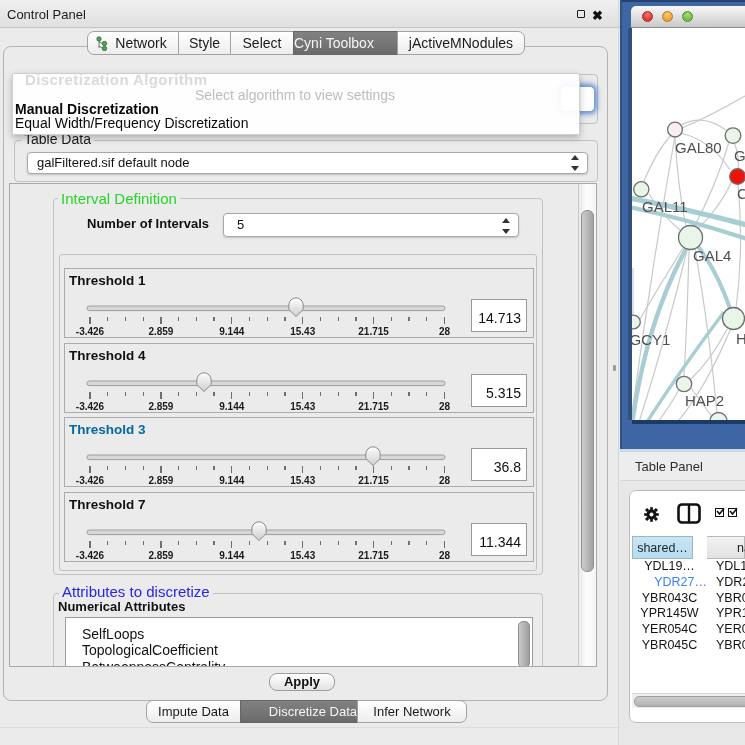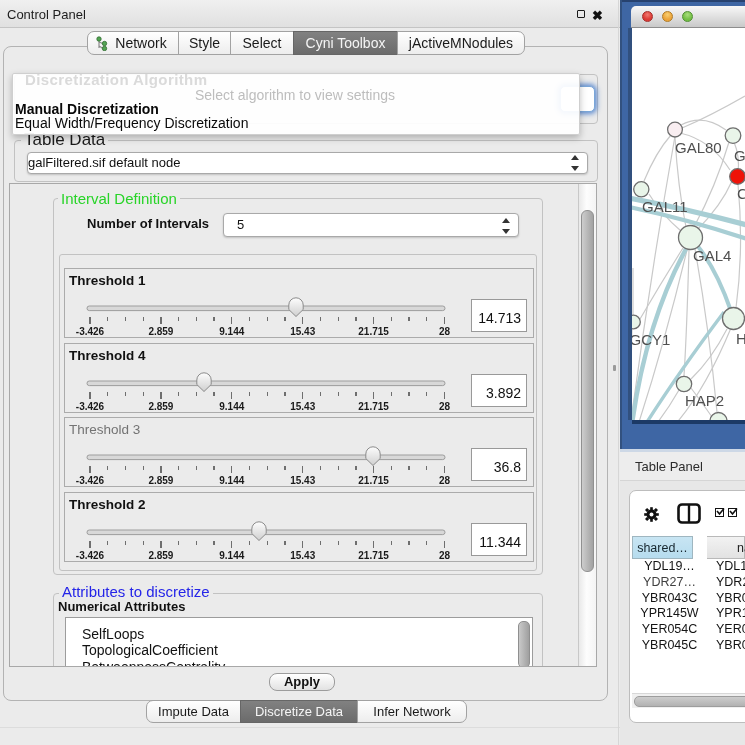--- a/index.html
+++ b/index.html
@@ -1,45 +1,45 @@
 <!DOCTYPE html>
 <html><head><meta charset="utf-8"><style>
 html,body{margin:0;padding:0}
 body{width:745px;height:745px;position:relative;overflow:hidden;background:#ebebeb;
  font-family:"Liberation Sans",sans-serif;-webkit-font-smoothing:antialiased}
 .ab{position:absolute}
 .grp{position:absolute;border:1px solid #c2c2c2;border-radius:4px}
-.grplbl{position:absolute;background:#ebebeb;padding:0 3px;font-size:17px;line-height:13px}
+.grplbl{position:absolute;background:#ebebeb;padding:0 3px;font-size:14px;line-height:13px}
 .combo{position:absolute;background:#fff;border:1px solid #a9a9a9;border-radius:4px;
  box-shadow:0 1px 2px rgba(0,0,0,.18);font-size:13px;color:#111}
 </style></head><body>
 
 <div class="ab" style="left:0;top:0;width:620px;height:27px;
  background:linear-gradient(#f0f0f0,#e0e0e0);border-bottom:1px solid #c4c4c4"></div>
 <div class="ab" style="left:7px;top:7px;font-size:13px;color:#1d1d1d">Control Panel</div>
 <div class="ab" style="left:577px;top:10px;width:6px;height:6px;border:1.7px solid #1a1a1a;border-radius:1px"></div>
 <div class="ab" style="left:592px;top:8px;font-size:13px;font-weight:bold;color:#111">✖</div>
 
 <div class="ab" style="left:3px;top:46px;width:603px;height:653px;border:1px solid #b3b3b3;border-radius:8px"></div>
 <div class="ab" style="left:87px;top:31px;width:74px;height:22px;background:linear-gradient(#ffffff,#ededed);color:#1a1a1a;border:1px solid #a2a2a2;border-top-left-radius:7px;border-bottom-left-radius:7px;padding-left:16px;font-size:14px;text-align:center;line-height:23px;box-sizing:content-box">Network</div>
 <div class="ab" style="left:178px;top:31px;width:51px;height:22px;background:linear-gradient(#ffffff,#ededed);color:#1a1a1a;border:1px solid #a2a2a2;font-size:14px;text-align:center;line-height:23px;box-sizing:content-box">Style</div>
 <div class="ab" style="left:230px;top:31px;width:62px;height:22px;background:linear-gradient(#ffffff,#ededed);color:#1a1a1a;border:1px solid #a2a2a2;font-size:14px;text-align:center;line-height:23px;box-sizing:content-box">Select</div>
-<div class="ab" style="left:293px;top:31px;width:103px;height:22px;background:linear-gradient(#818181,#6b6b6b);color:#f5f5f5;border:1px solid #666;font-size:14px;text-align:center;line-height:23px;box-sizing:content-box">Cyni Toolbox</div>
+<div class="ab" style="left:293px;top:31px;width:103px;height:22px;background:linear-gradient(#818181,#6b6b6b);color:#f5f5f5;border:1px solid #666;font-size:14px;line-height:23px;box-sizing:content-box">Cyni Toolbox</div>
 <div class="ab" style="left:397px;top:31px;width:126px;height:22px;background:linear-gradient(#ffffff,#ededed);color:#1a1a1a;border:1px solid #a2a2a2;border-top-right-radius:7px;border-bottom-right-radius:7px;font-size:14px;text-align:center;line-height:23px;box-sizing:content-box">jActiveMNodules</div>
 <svg class="ab" style="left:95px;top:36px" width="14" height="15" viewBox="0 0 14 15">
 <path d="M4 3 L4 12 M4 6 L9 8 M4 10 L9 13" stroke="#8a8a8a" stroke-width="1.2" fill="none"></path>
 <circle cx="4" cy="3" r="2.2" fill="#53a553" stroke="#2e6b2e" stroke-width="0.8"></circle>
 <circle cx="9.5" cy="7.5" r="2.2" fill="#53a553" stroke="#2e6b2e" stroke-width="0.8"></circle>
 <circle cx="9.5" cy="12.5" r="2.2" fill="#53a553" stroke="#2e6b2e" stroke-width="0.8"></circle>
 </svg>
 <div class="grp" style="left:14px;top:74px;width:582px;height:48px"></div>
 <div class="ab" style="left:560px;top:86px;width:33px;height:24px;background:#fff;border:1.5px solid #7aa6d8;border-radius:5px;box-shadow:0 0 5px 2px rgba(80,130,205,.9)"></div>
 <div class="grp" style="left:14px;top:140px;width:582px;height:40px"></div>
 <div class="grplbl" style="left:21px;top:133px;color:#1c1c1c">Table Data</div>
-<div class="combo" style="left:27px;top:152px;width:561px;height:22px;line-height:20px;box-sizing:border-box">galFiltered.sif default node</div>
+<div class="combo" style="left:27px;top:152px;width:561px;height:22px;line-height:20px;padding-left:9px;box-sizing:border-box">galFiltered.sif default node</div>
 <svg class="ab" style="left:570px;top:155px" width="10" height="16" viewBox="0 0 10 16">
 <path d="M5 0 L9 5 L1 5 Z" fill="#333"></path>
     <path d="M5 16 L9 11 L1 11 Z" fill="#333"></path>
   </svg>
 <div class="ab" style="left:9px;top:183px;width:588px;height:484px;border:1px solid #a8a8a8;box-sizing:border-box;overflow:hidden">
 <div class="grp" style="left:43px;top:14px;width:488px;height:375px"></div>
 <div class="grplbl" style="left:48px;top:7px;color:#28d428;font-size:15px;line-height:15px">Interval Definition</div>
 <div class="ab" style="left:77px;top:32px;font-size:13px;font-weight:bold;color:#111">Number of Intervals</div>
 <div class="combo" style="left:213px;top:29px;width:296px;height:24px;line-height:22px;padding-left:13px;box-sizing:border-box">5</div>
 <svg class="ab" style="left:491px;top:34px" width="10" height="16" viewBox="0 0 10 16">
@@ -79,43 +79,43 @@
       <rect x="6" y="38" width="358" height="4.6" rx="2.3" fill="#d8d8d8" stroke="#9d9d9d" stroke-width="1"></rect>
       <path d="M9.00 49 V56.0 M26.72 49 V52.6 M44.45 49 V52.6 M62.18 49 V52.6 M79.90 49 V56.0 M97.62 49 V52.6 M115.35 49 V52.6 M133.07 49 V52.6 M150.80 49 V56.0 M168.53 49 V52.6 M186.25 49 V52.6 M203.98 49 V52.6 M221.70 49 V56.0 M239.43 49 V52.6 M257.15 49 V52.6 M274.88 49 V52.6 M292.60 49 V56.0 M310.32 49 V52.6 M328.05 49 V52.6 M345.77 49 V52.6 M363.50 49 V56.0" stroke="#6e6e6e" stroke-width="1.3" fill="none" shape-rendering="crispEdges"></path>
       <path d="M115.8 37 A7.2 7.2 0 0 1 130.2 37 L130.2 41.5 L123.0 48.5 L115.8 41.5 Z" fill="url(#tg2)" stroke="#8b8b8b" stroke-width="1"></path>
     </svg>
 <div class="ab" style="left:50.0px;top:216.5px;width:60px;text-align:center;font-size:10px;font-weight:bold;color:#1a1a1a">-3.426</div>
 <div class="ab" style="left:120.9px;top:216.5px;width:60px;text-align:center;font-size:10px;font-weight:bold;color:#1a1a1a">2.859</div>
 <div class="ab" style="left:191.8px;top:216.5px;width:60px;text-align:center;font-size:10px;font-weight:bold;color:#1a1a1a">9.144</div>
 <div class="ab" style="left:262.7px;top:216.5px;width:60px;text-align:center;font-size:10px;font-weight:bold;color:#1a1a1a">15.43</div>
 <div class="ab" style="left:333.6px;top:216.5px;width:60px;text-align:center;font-size:10px;font-weight:bold;color:#1a1a1a">21.715</div>
 <div class="ab" style="left:404.5px;top:216.5px;width:60px;text-align:center;font-size:10px;font-weight:bold;color:#1a1a1a">28</div>
-<div class="ab" style="left:461px;top:189.5px;width:56px;height:33px;box-sizing:border-box;background:#fff;border:1px solid #999;font-size:14px;color:#111;text-align:right;line-height:36px;padding-right:5px">3.892</div>
+<div class="ab" style="left:461px;top:189.5px;width:56px;height:33px;box-sizing:border-box;background:#fff;border:1px solid #999;font-size:14px;color:#111;text-align:right;line-height:36px;padding-right:5px">5.315</div>
 <div class="ab" style="left:54px;top:233.0px;width:468px;height:68px;border:1px solid #ababab"></div>
-<div class="ab" style="left:59px;top:238.0px;font-size:13.5px;font-weight:normal;color:#737373">Threshold 3</div>
+<div class="ab" style="left:59px;top:238.0px;font-size:13.5px;font-weight:bold;color:#0369a1">Threshold 3</div>
 <svg class="ab" style="left:71px;top:233.0px" width="390" height="70" viewBox="0 0 390 70">
       <defs>
         <linearGradient id="tg3" x1="0" y1="0" x2="0" y2="1">
           <stop offset="0" stop-color="#fdfdfd"></stop>
           <stop offset="1" stop-color="#cfcfcf"></stop>
         </linearGradient>
       </defs>
       <rect x="6" y="38" width="358" height="4.6" rx="2.3" fill="#d8d8d8" stroke="#9d9d9d" stroke-width="1"></rect>
       <path d="M9.00 49 V56.0 M26.72 49 V52.6 M44.45 49 V52.6 M62.18 49 V52.6 M79.90 49 V56.0 M97.62 49 V52.6 M115.35 49 V52.6 M133.07 49 V52.6 M150.80 49 V56.0 M168.53 49 V52.6 M186.25 49 V52.6 M203.98 49 V52.6 M221.70 49 V56.0 M239.43 49 V52.6 M257.15 49 V52.6 M274.88 49 V52.6 M292.60 49 V56.0 M310.32 49 V52.6 M328.05 49 V52.6 M345.77 49 V52.6 M363.50 49 V56.0" stroke="#6e6e6e" stroke-width="1.3" fill="none" shape-rendering="crispEdges"></path>
       <path d="M284.8 37 A7.2 7.2 0 0 1 299.2 37 L299.2 41.5 L292.0 48.5 L284.8 41.5 Z" fill="url(#tg3)" stroke="#8b8b8b" stroke-width="1"></path>
     </svg>
 <div class="ab" style="left:50.0px;top:291.0px;width:60px;text-align:center;font-size:10px;font-weight:bold;color:#1a1a1a">-3.426</div>
 <div class="ab" style="left:120.9px;top:291.0px;width:60px;text-align:center;font-size:10px;font-weight:bold;color:#1a1a1a">2.859</div>
 <div class="ab" style="left:191.8px;top:291.0px;width:60px;text-align:center;font-size:10px;font-weight:bold;color:#1a1a1a">9.144</div>
 <div class="ab" style="left:262.7px;top:291.0px;width:60px;text-align:center;font-size:10px;font-weight:bold;color:#1a1a1a">15.43</div>
 <div class="ab" style="left:333.6px;top:291.0px;width:60px;text-align:center;font-size:10px;font-weight:bold;color:#1a1a1a">21.715</div>
 <div class="ab" style="left:404.5px;top:291.0px;width:60px;text-align:center;font-size:10px;font-weight:bold;color:#1a1a1a">28</div>
 <div class="ab" style="left:461px;top:264.0px;width:56px;height:33px;box-sizing:border-box;background:#fff;border:1px solid #999;font-size:14px;color:#111;text-align:right;line-height:36px;padding-right:5px">36.8</div>
 <div class="ab" style="left:54px;top:307.5px;width:468px;height:68px;border:1px solid #ababab"></div>
-<div class="ab" style="left:59px;top:312.5px;font-size:13.5px;font-weight:bold;color:#111">Threshold 2</div>
+<div class="ab" style="left:59px;top:312.5px;font-size:13.5px;font-weight:bold;color:#111">Threshold 7</div>
 <svg class="ab" style="left:71px;top:307.5px" width="390" height="70" viewBox="0 0 390 70">
       <defs>
         <linearGradient id="tg4" x1="0" y1="0" x2="0" y2="1">
           <stop offset="0" stop-color="#fdfdfd"></stop>
           <stop offset="1" stop-color="#cfcfcf"></stop>
         </linearGradient>
       </defs>
       <rect x="6" y="38" width="358" height="4.6" rx="2.3" fill="#d8d8d8" stroke="#9d9d9d" stroke-width="1"></rect>
       <path d="M9.00 49 V56.0 M26.72 49 V52.6 M44.45 49 V52.6 M62.18 49 V52.6 M79.90 49 V56.0 M97.62 49 V52.6 M115.35 49 V52.6 M133.07 49 V52.6 M150.80 49 V56.0 M168.53 49 V52.6 M186.25 49 V52.6 M203.98 49 V52.6 M221.70 49 V56.0 M239.43 49 V52.6 M257.15 49 V52.6 M274.88 49 V52.6 M292.60 49 V56.0 M310.32 49 V52.6 M328.05 49 V52.6 M345.77 49 V52.6 M363.50 49 V56.0" stroke="#6e6e6e" stroke-width="1.3" fill="none" shape-rendering="crispEdges"></path>
       <path d="M170.8 37 A7.2 7.2 0 0 1 185.2 37 L185.2 41.5 L178.0 48.5 L170.8 41.5 Z" fill="url(#tg4)" stroke="#8b8b8b" stroke-width="1"></path>
@@ -133,21 +133,21 @@
 <div class="ab" style="left:55px;top:433px;width:466px;height:60px;background:#fff;border:1px solid #9c9c9c"></div>
 <div class="ab" style="left:72px;top:441.5px;font-size:14px;color:#111">SelfLoops</div>
 <div class="ab" style="left:72px;top:458.0px;font-size:14px;color:#111">TopologicalCoefficient</div>
 <div class="ab" style="left:72px;top:474.5px;font-size:14px;color:#111">BetweennessCentrality</div>
 <div class="ab" style="left:508px;top:437px;width:10px;height:45px;background:linear-gradient(90deg,#c9c9c9,#9f9f9f);border:1px solid #8f8f8f;border-radius:5px"></div>
 <div class="ab" style="left:568px;top:0px;width:19px;height:484px;background:linear-gradient(90deg,#e9e9e9,#fdfdfd 40%,#f2f2f2);border-left:1px solid #c8c8c8"></div>
 <div class="ab" style="left:571px;top:26px;width:11px;height:360px;background:linear-gradient(90deg,#cdcdcd,#a2a2a2);border:1px solid #909090;border-radius:6px"></div>
 </div>
 <div class="ab" style="left:269px;top:673px;width:66px;height:18px;box-sizing:border-box;background:linear-gradient(#ffffff,#e2e2e2);border:1px solid #9c9c9c;border-radius:8px;font-size:13px;font-weight:bold;color:#111;text-align:center;line-height:16px">Apply</div>
 <div class="ab" style="left:146px;top:700px;width:93px;height:21px;background:linear-gradient(#ffffff,#ededed);color:#1a1a1a;border:1px solid #a2a2a2;border-top-left-radius:7px;border-bottom-left-radius:7px;font-size:13px;text-align:center;line-height:22px;box-sizing:content-box">Impute Data</div>
-<div class="ab" style="left:240px;top:700px;width:116px;height:21px;background:linear-gradient(#818181,#6b6b6b);color:#f5f5f5;border:1px solid #666;font-size:13px;text-align:center;line-height:22px;box-sizing:content-box">Discretize Data</div>
+<div class="ab" style="left:240px;top:700px;width:116px;height:21px;background:linear-gradient(#818181,#6b6b6b);color:#f5f5f5;border:1px solid #666;font-size:13px;text-align:right;line-height:22px;box-sizing:content-box">Discretize Data</div>
 <div class="ab" style="left:357px;top:700px;width:108px;height:21px;background:linear-gradient(#ffffff,#ededed);color:#1a1a1a;border:1px solid #a2a2a2;border-top-right-radius:7px;border-bottom-right-radius:7px;font-size:13px;text-align:center;line-height:22px;box-sizing:content-box">Infer Network</div>
 <div class="ab" style="left:0;top:727px;width:620px;height:1px;background:#dcdcdc"></div>
 <div class="ab" style="left:12px;top:73px;width:566px;height:60px;background:rgba(255,255,255,0.93);border:1px solid #cfcfcf;border-radius:2px;box-shadow:0 3px 7px rgba(0,0,0,.25)"></div>
 <div class="ab" style="left:25px;top:71px;font-size:15px;font-weight:bold;letter-spacing:0.4px;color:#dadada">Discretization Algorithm</div>
 <div class="ab" style="left:12px;top:87px;width:566px;text-align:center;font-size:14px;color:#bdbdbd">Select algorithm to view settings</div>
 <div class="ab" style="left:15px;top:101px;font-size:14px;font-weight:bold;color:#090909">Manual Discretization</div>
 <div class="ab" style="left:15px;top:115px;font-size:14px;color:#090909">Equal Width/Frequency Discretization</div>
 <div class="ab" style="left:618px;top:0;width:1px;height:745px;background:#d6d6d6"></div>
 <div class="ab" style="left:620px;top:0;width:125px;height:452px;background:#3e66a4">
 <div class="ab" style="left:0;top:0;width:125px;height:2px;background:#27426f"></div>
@@ -235,21 +235,21 @@
   </svg>
 <div class="ab" style="left:728px;top:508px;width:9px;height:9px;border:1.4px solid #111;box-sizing:border-box;background:#fff"></div>
 <svg class="ab" style="left:728px;top:506px" width="11" height="11" viewBox="0 0 11 11">
     <path d="M2 5 L4.5 8 L9 2.5" stroke="#111" stroke-width="1.6" fill="none"></path>
   </svg>
 <div class="ab" style="left:632px;top:536px;width:61px;height:23px;background:linear-gradient(#c8e5f3,#b6dcee);border:1px solid #9fb6c0;box-sizing:border-box;font-size:12.5px;color:#16262e;text-align:center;line-height:22px">shared…</div>
 <div class="ab" style="left:707px;top:536px;width:38px;height:23px;background:linear-gradient(#f2f2f2,#e2e2e2);border:1px solid #b9b9b9;border-left:none;box-sizing:border-box;font-size:12.5px;color:#222;line-height:22px;padding-left:30px">na</div>
 <div class="ab" style="left:632px;top:559px;width:113px;height:97px;background:#fff;overflow:hidden">
 <div class="ab" style="left:0;top:0.0px;width:75px;text-align:center;font-size:12.5px;color:#141414;line-height:15.75px">YDL19…</div>
 <div class="ab" style="left:84px;top:0.0px;font-size:12.5px;color:#141414;line-height:15.75px">YDL1</div>
-<div class="ab" style="left:0;top:15.8px;width:75px;text-align:center;font-size:12.5px;color:#404040;line-height:15.75px">YDR27…</div>
+<div class="ab" style="left:0;top:15.8px;width:75px;text-align:right;font-size:12.5px;color:#3b82f6;line-height:15.75px">YDR27…</div>
 <div class="ab" style="left:84px;top:15.8px;font-size:12.5px;color:#141414;line-height:15.75px">YDR2</div>
 <div class="ab" style="left:0;top:31.5px;width:75px;text-align:center;font-size:12.5px;color:#141414;line-height:15.75px">YBR043C</div>
 <div class="ab" style="left:84px;top:31.5px;font-size:12.5px;color:#141414;line-height:15.75px">YBR0</div>
 <div class="ab" style="left:0;top:47.2px;width:75px;text-align:center;font-size:12.5px;color:#141414;line-height:15.75px">YPR145W</div>
 <div class="ab" style="left:84px;top:47.2px;font-size:12.5px;color:#141414;line-height:15.75px">YPR1</div>
 <div class="ab" style="left:0;top:63.0px;width:75px;text-align:center;font-size:12.5px;color:#141414;line-height:15.75px">YER054C</div>
 <div class="ab" style="left:84px;top:63.0px;font-size:12.5px;color:#141414;line-height:15.75px">YER0</div>
 <div class="ab" style="left:0;top:78.8px;width:75px;text-align:center;font-size:12.5px;color:#141414;line-height:15.75px">YBR045C</div>
 <div class="ab" style="left:84px;top:78.8px;font-size:12.5px;color:#141414;line-height:15.75px">YBR0</div>
 <div class="ab" style="left:0;top:94.5px;width:75px;text-align:left;font-size:12.5px;color:#141414;line-height:15.75px">YBL079W</div>

